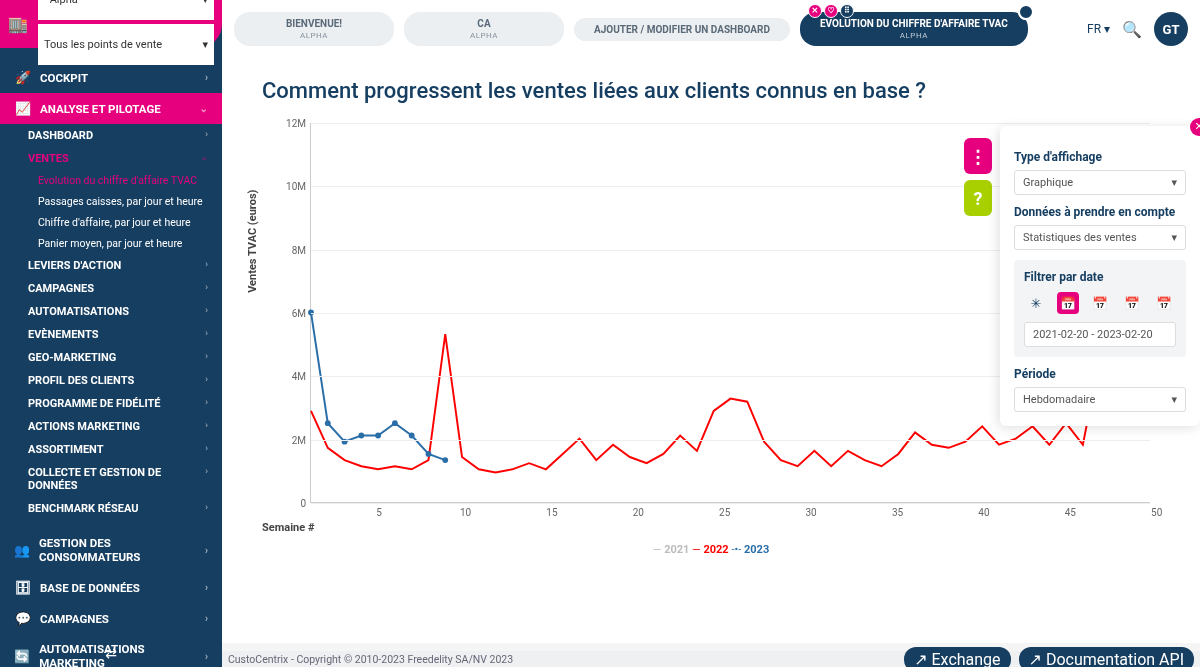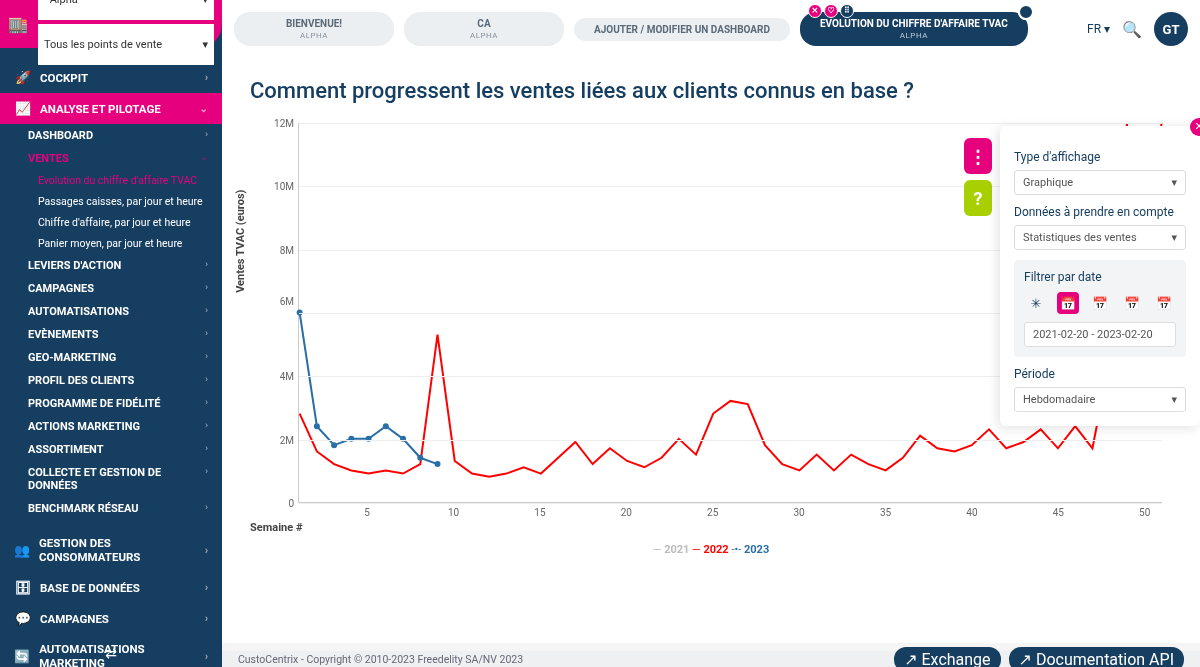--- a/index.html
+++ b/index.html
@@ -24,50 +24,50 @@
 .tab.active{background:#163e61;color:#fff}
 .tab .sub{font-size:8px;font-weight:400;opacity:.7;display:block;margin-top:2px;letter-spacing:.5px}
 .tab.active::after{content:"";position:absolute;top:-8px;right:-6px;width:12px;height:12px;background:#163e61;border-radius:50%;border:2px solid #fff;color:#fff;font-size:8px;line-height:12px;text-align:center}
 .tab-badges{position:absolute;top:-8px;left:8px;display:flex;gap:2px}
 .badge-dot{width:14px;height:14px;border-radius:50%;border:1px solid #fff;font-size:8px;line-height:12px;text-align:center;color:#fff}
 .close-dot{position:absolute;top:-8px;right:-6px;width:16px;height:16px;border-radius:50%;background:#163e61;border:2px solid #fff;color:#fff;font-size:9px;line-height:13px;text-align:center}
 .top-right{margin-left:auto;display:flex;align-items:center;gap:12px}
 .lang{font-weight:400;color:#163e61;font-size:12px;cursor:pointer}
 .search-ico{color:#e6007e;font-size:16px;cursor:pointer}
 .avatar{width:34px;height:34px;border-radius:50%;background:#163e61;color:#fff;font-weight:700;font-size:13px;display:flex;align-items:center;justify-content:center;cursor:pointer}
-.main{position:absolute;left:222px;top:58px;right:0;bottom:24px;background:#fff;padding:20px 28px}
+.main{position:absolute;left:222px;top:58px;right:0;bottom:24px;background:#fff;padding:20px 40px}
 .title{color:#163e61;font-size:22px;font-weight:500}
 .subtitle{color:#888;font-size:11px;margin-top:4px}
 .chart-area{position:relative;margin-top:20px;height:430px}
 .y-label{position:absolute;left:-10px;top:50%;transform:rotate(-90deg) translateX(50%);transform-origin:left;font-size:11px;font-weight:700;color:#444;white-space:nowrap}
 .y-ticks{position:absolute;left:14px;top:0;height:380px;width:30px}
 .y-tick{position:absolute;right:0;font-size:10px;color:#666;transform:translateY(-50%)}
 .plot{position:absolute;left:48px;top:0;right:10px;height:380px;border-left:1px solid #ccc;border-bottom:1px solid #ccc}
 .grid-line{position:absolute;left:0;right:0;border-top:1px solid #eee}
 .x-ticks{position:absolute;left:48px;right:10px;top:384px;height:16px}
 .x-tick{position:absolute;font-size:10px;color:#666;transform:translateX(-50%)}
 .x-label{text-align:left;font-size:11px;font-weight:700;color:#444;position:absolute;left:0;right:0;top:398px}
 .legend{position:absolute;left:0;right:0;top:420px;text-align:center;font-size:11px}
 .legend span{margin:0 0}
 svg.lines{position:absolute;left:0;top:0;width:100%;height:100%;overflow:visible}
 .side-panel{position:absolute;right:0;top:68px;width:200px;background:#fff;border-radius:6px;box-shadow:-2px 2px 12px rgba(0,0,0,.12);padding:14px;font-size:12px;color:#163e61}
 .panel-close{position:absolute;top:-8px;right:-8px;width:18px;height:18px;border-radius:50%;background:#e6007e;color:#fff;font-size:11px;line-height:18px;text-align:center;cursor:pointer}
-.panel-label{font-weight:400;font-size:12px;margin-bottom:6px;margin-top:10px}
+.panel-label{font-weight:700;font-size:12px;margin-bottom:6px;margin-top:10px}
 .panel-label:first-child{margin-top:0}
 .panel-select{border:1px solid #ddd;border-radius:3px;padding:5px 8px;font-size:11px;display:flex;justify-content:space-between;cursor:pointer;color:#555}
 .filter-box{background:#f3f4f6;border-radius:4px;padding:10px;margin-top:10px}
 .date-icons{display:flex;gap:10px;margin:8px 0;justify-content:center}
 .date-ico{width:22px;height:22px;display:flex;align-items:center;justify-content:center;color:#163e61;cursor:pointer;font-size:13px}
 .date-ico.active{background:#e6007e;color:#fff;border-radius:4px}
 .date-input{background:#fff;border:1px solid #ddd;border-radius:3px;padding:5px 8px;font-size:11px;color:#555}
 .action-btns{position:absolute;right:208px;top:80px;display:flex;flex-direction:column;gap:6px}
 .action-btn{width:28px;height:36px;border-radius:6px;display:flex;align-items:center;justify-content:center;color:#fff;font-size:18px;font-weight:700;cursor:pointer}
 .action-btn.pink{background:#e6007e}
 .action-btn.green{background:#a8cf00}
-.footer{position:absolute;left:222px;bottom:0;right:0;height:16px;background:#eef0f2;display:flex;align-items:center;padding:0 16px;font-size:10.5px;color:#667}
+.footer{position:absolute;left:222px;bottom:0;right:0;height:16px;background:#eef0f2;display:flex;align-items:center;padding:0 6px;font-size:10.5px;color:#667}
 .footer-right{margin-left:auto;display:flex;gap:8px}
 .foot-btn{background:#163e61;color:#fff;border-radius:12px;padding:3px 10px;font-size:16px;cursor:pointer}
 </style>
 </head>
 <body>
 
 <div class="sidebar">
   <div class="sidebar-top">
     <span class="store-icon">🏬</span>
     <div class="sel-col">
@@ -197,21 +197,21 @@
 
 <div class="main">
   <div class="title">Comment progressent les ventes liées aux clients connus en base ?</div>
 
   <div class="chart-area">
     <div class="y-label">Ventes TVAC (euros)</div>
     <div class="y-ticks" id="yticks">
         <div class="y-tick" style="top: 380px;">0</div>
         <div class="y-tick" style="top: 316.667px;">2M</div>
         <div class="y-tick" style="top: 253.333px;">4M</div>
-        <div class="y-tick" style="top: 178px;">6M</div>
+        <div class="y-tick" style="top: 190px;">6M</div>
         <div class="y-tick" style="top: 126.667px;">8M</div>
         <div class="y-tick" style="top: 63.3333px;">10M</div>
         <div class="y-tick" style="top: 0px;">12M</div>
       </div>
     <div class="plot" id="plot">
       <svg class="lines" id="svg" viewBox="0 0 864 380">
           <path d="M0 291.3333333333333 L17.28 329.3333333333333 L34.56 342 L51.839999999999996 348.3333333333333 L69.12 351.5 L86.4 348.3333333333333 L103.67999999999999 351.5 L120.96000000000001 342 L138.24 212.16666666666669 L155.51999999999998 338.8333333333333 L172.8 351.5 L190.08 354.6666666666667 L207.35999999999999 351.5 L224.64000000000001 345.1666666666667 L241.92000000000002 351.5 L259.2 335.6666666666667 L276.48 319.8333333333333 L293.76000000000005 342 L311.03999999999996 326.1666666666667 L328.32 338.8333333333333 L345.6 345.1666666666667 L362.88 335.6666666666667 L380.16 316.6666666666667 L397.44 332.5 L414.71999999999997 291.3333333333333 L432 278.6666666666667 L449.28000000000003 281.8333333333333 L466.56000000000006 323 L483.84000000000003 342 L501.11999999999995 348.3333333333333 L518.4 332.5 L535.68 348.3333333333333 L552.96 332.5 L570.24 342 L587.5200000000001 348.3333333333333 L604.8 335.6666666666667 L622.0799999999999 313.5 L639.36 326.1666666666667 L656.64 329.3333333333333 L673.9200000000001 323 L691.2 307.16666666666663 L708.4799999999999 326.1666666666667 L725.76 319.8333333333333 L743.04 307.16666666666663 L760.32 326.1666666666667 L777.6 304 L794.88 326.1666666666667 L812.16 237.5 L829.4399999999999 0 L846.72 297.66666666666663 L864 0 " stroke="#ff0000" fill="none" stroke-width="2"></path>
           <path d="M0 190 L17.28 304 L34.56 323 L51.839999999999996 316.6666666666667 L69.12 316.6666666666667 L86.4 304 L103.67999999999999 316.6666666666667 L120.96000000000001 335.6666666666667 L138.24 342 " stroke="#2a6ea8" fill="none" stroke-width="2"></path>
           <circle cx="0" cy="190" r="3" fill="#2a6ea8"></circle>
           <circle cx="17.28" cy="304" r="3" fill="#2a6ea8"></circle>

